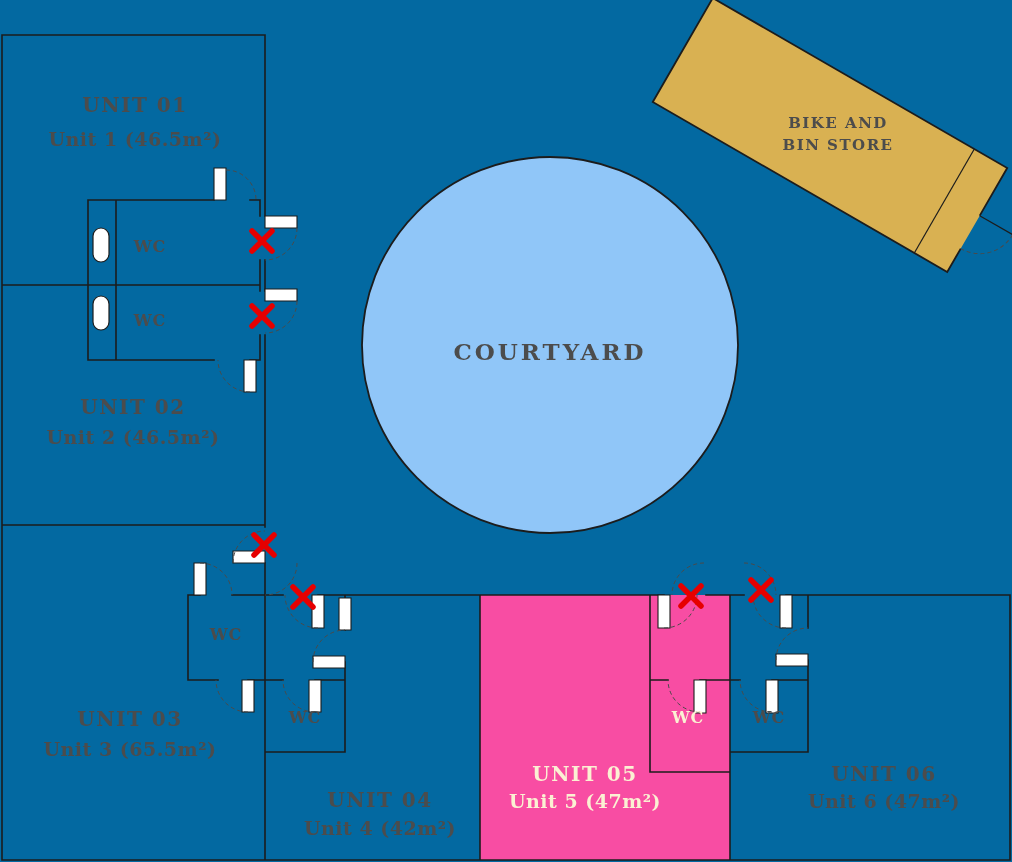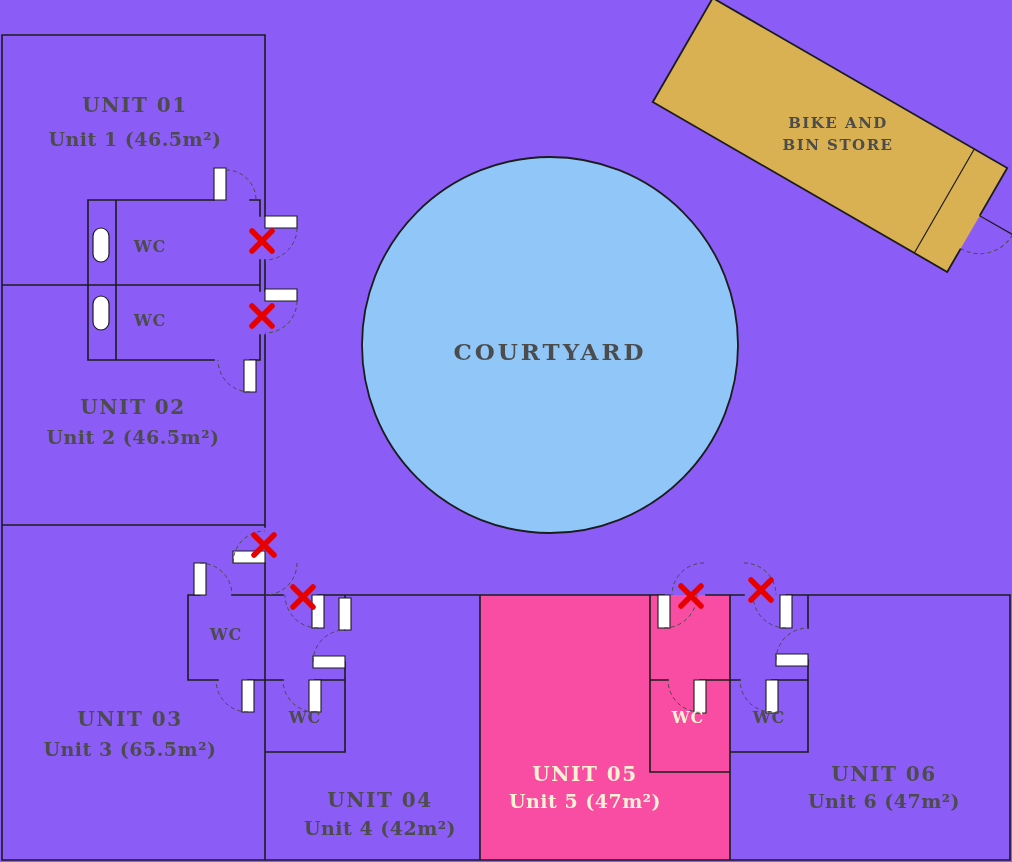--- a/index.html
+++ b/index.html
@@ -1,16 +1,16 @@
 <!DOCTYPE html>
 <html><head>
 <meta charset="utf-8">
 <style>
   html,body{margin:0;padding:0;background:#ffffff;}
-  #canvas{position:relative;width:1012px;height:862px;background:#8b5cf6;overflow:hidden;}
+  #canvas{position:relative;width:1012px;height:862px;background:#0369a1;overflow:hidden;}
   svg{display:block;}
   svg text{
     font-family:"DejaVu Serif","Liberation Serif",serif;
     font-weight:700;
     fill:#4C4C4C;
     text-anchor:middle;
   }
   .t-title{font-size:20px;letter-spacing:1.5px;}
   .t-sub{font-size:19px;letter-spacing:0.5px;}
   .t-wc{font-size:16px;letter-spacing:1px;}

